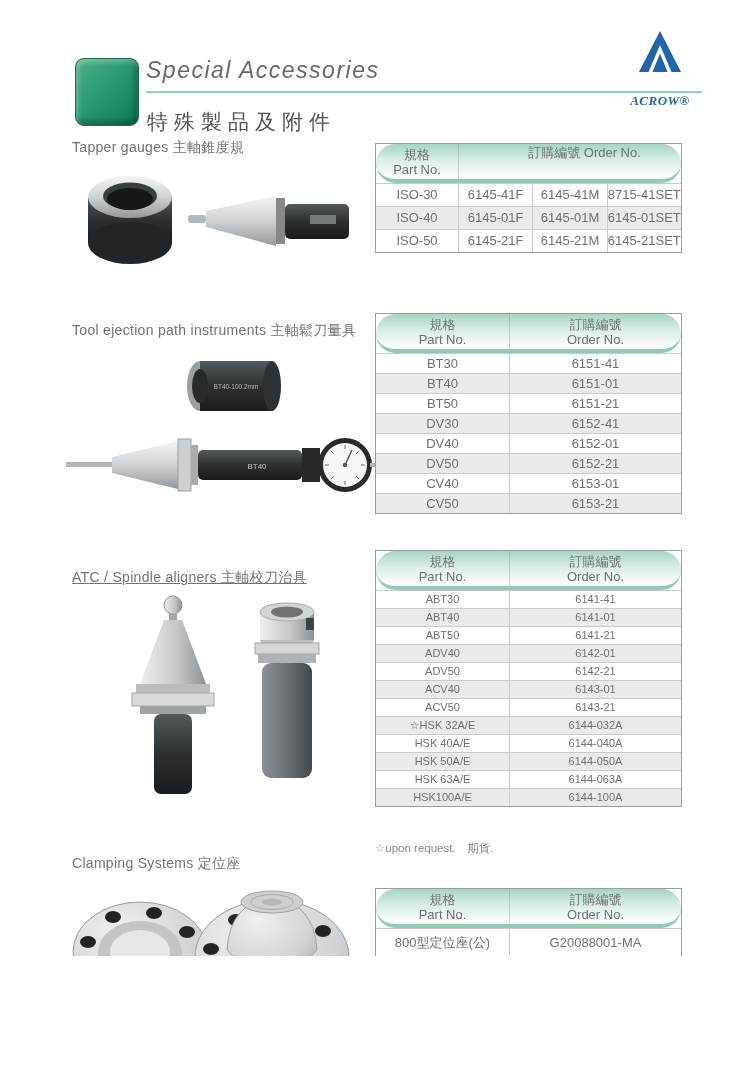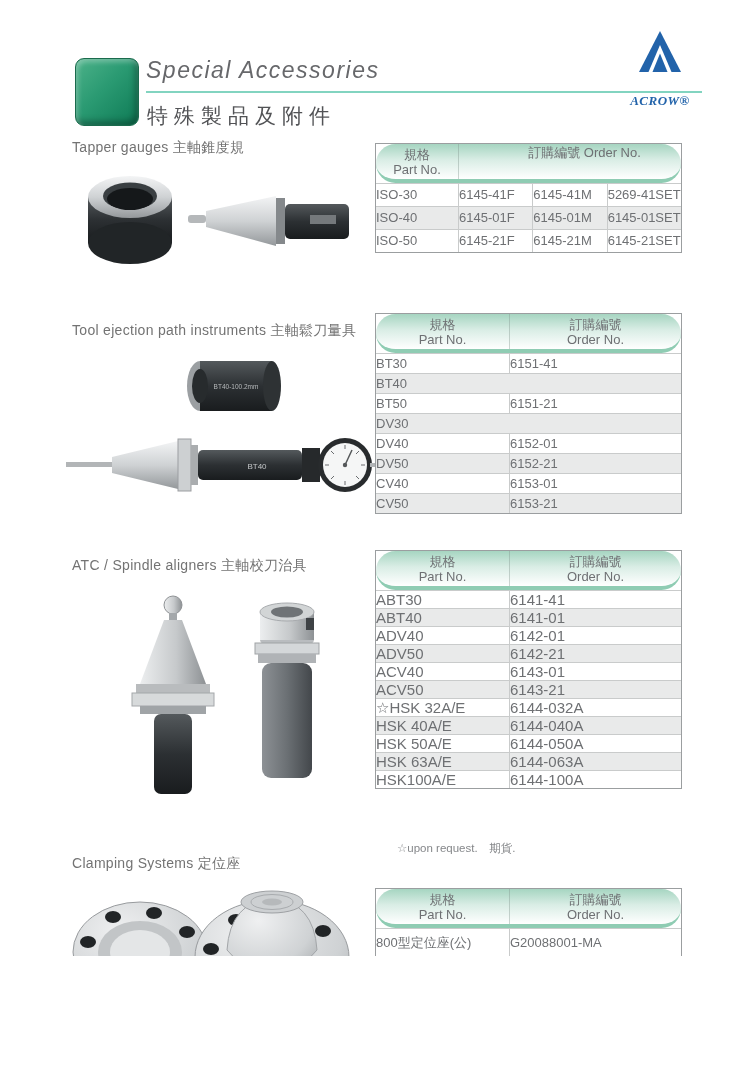--- a/index.html
+++ b/index.html
@@ -7,21 +7,21 @@
         font-family:"Liberation Sans",sans-serif;}
 
   
   .green-square{position:absolute;left:75px;top:58px;width:62px;height:66px;border-radius:9px;
     background:linear-gradient(135deg,#4cb289 0%,#2a9a72 45%,#0e7a55 100%);
     border:1px solid #1b6b4d;
     box-shadow:inset 2px 3px 5px rgba(255,255,255,.30), inset -3px -4px 6px rgba(0,0,0,.30);}
   .page-title{position:absolute;left:146px;top:57px;font-size:23px;font-style:italic;
     color:#67686b;letter-spacing:1.5px;}
   .title-rule{position:absolute;left:146px;top:91px;width:556px;height:2px;background:#82d4c0;}
-  .page-subtitle{position:absolute;left:147px;top:102px;font-size:21px;color:#525356;letter-spacing:6px;}
+  .page-subtitle{position:absolute;left:147px;top:108px;font-size:21px;color:#525356;letter-spacing:6px;}
   .brand{position:absolute;left:622px;top:30px;width:76px;text-align:center;}
   .brand-name{font-family:"Liberation Serif",serif;font-style:italic;font-weight:bold;
     font-size:13px;color:#2263aa;margin-top:15px;letter-spacing:.5px;}
 
   
   .sec-label{position:absolute;left:72px;font-size:14px;color:#737373;letter-spacing:.3px;}
 
   
   .ptable{position:absolute;left:375px;width:305px;border:1px solid #9b9ea0;background:#fff;
     color:#6e7073;font-size:13px;}
@@ -32,30 +32,30 @@
   .hcell .ln{display:block;line-height:15px;}
   .vsep{border-left:1px solid rgba(130,150,142,.40);}
   .t1-part{flex:0 0 82px;display:flex;flex-direction:column;justify-content:center;text-align:center;}
   .t1-group{flex:1;padding-left:29px;}
   .t1-order{ text-align:center;line-height:18px;}
   .t1-sub{display:flex;border-top:1px solid rgba(130,150,142,.40);}
   .t1-sub .hcell{padding:1px 0 2px;}
   .t1-sub .hcell .ln{line-height:14px;font-size:12.5px;}
   .tbody .trow{display:flex;border-top:1px solid #c9cbcb;}
   .tbody .trow:nth-child(even){background:#e9eaea;}
-  .tcell{flex:1;text-align:left;border-left:1px solid #c9cbcb;overflow:hidden;}
+  .tcell{flex:1;text-align:center;border-left:1px solid #c9cbcb;overflow:hidden;}
   .tcell:first-child{border-left:none;}
   #table1 .tcell:first-child{flex:0 0 82px;}
   #table1 .tcell{line-height:22px;}
   #table2 .tcell:first-child,#table3 .tcell:first-child,#table4 .tcell:first-child{flex:0 0 133px;}
   #table2 .tcell{line-height:19px;}
-  #table3 .tcell{line-height:17px;font-size:15px;}
+  #table3 .tcell{line-height:17px;font-size:11px;}
   #table4 .tcell{line-height:27px;}
 
-  .footnote{position:absolute;left:397px;top:841px;font-size:11.5px;color:#85878a;}
+  .footnote{position:absolute;left:375px;top:841px;font-size:11.5px;color:#85878a;}
 
   
   .pimg{position:absolute;}
 
   
   .mint-bar{position:absolute;left:699px;top:1022px;width:14px;height:46px;background:#cfeede;}
   .page-num{position:absolute;left:718px;top:1022px;font-size:13px;color:#97989b;}
 </style>
 </head>
 <body>
@@ -113,21 +113,21 @@
         <div class="t1-group vsep">
           <div class="t1-order">訂購編號 Order No.</div>
         </div>
       </div>
     </div>
     <div class="tbody">
         <div class="trow">
           <div class="tcell">ISO-30</div>
           <div class="tcell">6145-41F</div>
           <div class="tcell">6145-41M</div>
-          <div class="tcell">5269-41SET</div>
+          <div class="tcell">8715-41SET</div>
         </div>
         <div class="trow">
           <div class="tcell">ISO-40</div>
           <div class="tcell">6145-01F</div>
           <div class="tcell">6145-01M</div>
           <div class="tcell">6145-01SET</div>
         </div>
         <div class="trow">
           <div class="tcell">ISO-50</div>
           <div class="tcell">6145-21F</div>
@@ -185,48 +185,50 @@
         </div>
       </div>
     </div>
     <div class="tbody">
         <div class="trow">
           <div class="tcell">BT30</div>
           <div class="tcell">6151-41</div>
         </div>
         <div class="trow">
           <div class="tcell">BT40</div>
+          <div class="tcell">6151-01</div>
         </div>
         <div class="trow">
           <div class="tcell">BT50</div>
           <div class="tcell">6151-21</div>
         </div>
         <div class="trow">
           <div class="tcell">DV30</div>
+          <div class="tcell">6152-41</div>
         </div>
         <div class="trow">
           <div class="tcell">DV40</div>
           <div class="tcell">6152-01</div>
         </div>
         <div class="trow">
           <div class="tcell">DV50</div>
           <div class="tcell">6152-21</div>
         </div>
         <div class="trow">
           <div class="tcell">CV40</div>
           <div class="tcell">6153-01</div>
         </div>
         <div class="trow">
           <div class="tcell">CV50</div>
           <div class="tcell">6153-21</div>
         </div>
       </div>
   </div>
 
-  <div class="sec-label" style="top:557px;">ATC / Spindle aligners 主軸校刀治具</div>
+  <div class="sec-label" style="top:569px;text-decoration:underline;">ATC / Spindle aligners 主軸校刀治具</div>
 
   <svg class="pimg" style="left:70px;top:588px;" width="290" height="225" viewBox="0 0 290 225">
     <defs>
       <linearGradient id="gy" x1="0" y1="0" x2="1" y2="0">
         <stop offset="0" stop-color="#8d9195"></stop>
           <stop offset=".5" stop-color="#6b7074"></stop>
           <stop offset="1" stop-color="#43474b"></stop>
       </linearGradient>
       <linearGradient id="mh" x1="0" y1="0" x2="1" y2="0">
         <stop offset="0" stop-color="#eceeef"></stop>
@@ -267,20 +269,24 @@
     <div class="tbody">
         <div class="trow">
           <div class="tcell">ABT30</div>
           <div class="tcell">6141-41</div>
         </div>
         <div class="trow">
           <div class="tcell">ABT40</div>
           <div class="tcell">6141-01</div>
         </div>
         <div class="trow">
+          <div class="tcell">ABT50</div>
+          <div class="tcell">6141-21</div>
+        </div>
+        <div class="trow">
           <div class="tcell">ADV40</div>
           <div class="tcell">6142-01</div>
         </div>
         <div class="trow">
           <div class="tcell">ADV50</div>
           <div class="tcell">6142-21</div>
         </div>
         <div class="trow">
           <div class="tcell">ACV40</div>
           <div class="tcell">6143-01</div>

